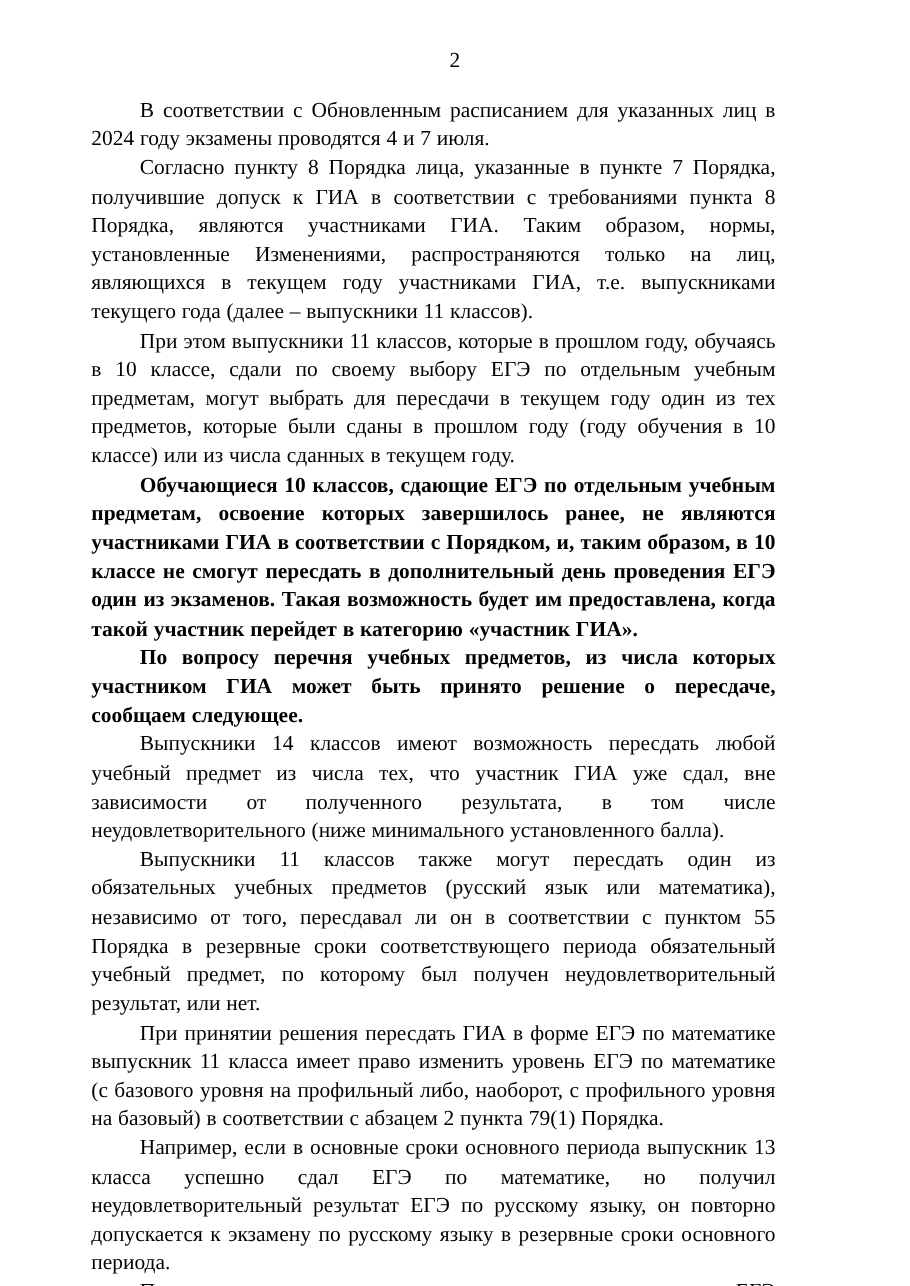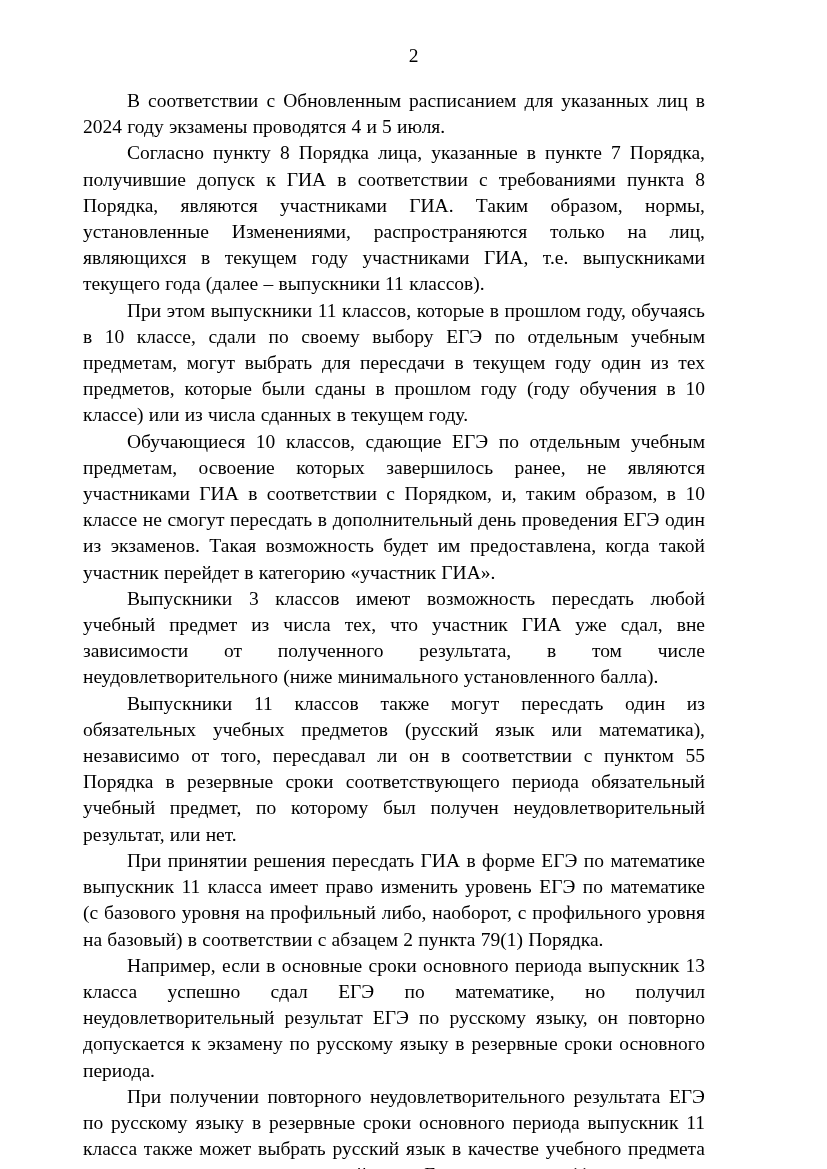--- a/index.html
+++ b/index.html
@@ -43,36 +43,37 @@
     hyphens: none;
   }
   p.para {
     margin: 0;
     padding: 0;
     text-indent: 44px;
     text-align: justify;
     word-spacing: 0.02em;
   }
   p.para.bold {
-    font-weight: normal;
+    font-weight: bold;
   }
   
 </style>
 </head>
 <body>
 
 <div class="page">
 
   <div class="page-number">2</div>
 
   <div class="body-block">
-    <p class="para">В соответствии с Обновленным расписанием для указанных лиц в 2024 году экзамены проводятся 4 и 5 июля.</p>
+    <p class="para">В соответствии с Обновленным расписанием для указанных лиц в 2024 году экзамены проводятся 4 и 7 июля.</p>
     <p class="para">Согласно пункту 8 Порядка лица, указанные в пункте 7 Порядка, получившие допуск к ГИА в соответствии с требованиями пункта 8 Порядка, являются участниками ГИА. Таким образом, нормы, установленные Изменениями, распространяются только на лиц, являющихся в текущем году участниками ГИА, т.е. выпускниками текущего года (далее – выпускники 11 классов).</p>
     <p class="para">При этом выпускники 11 классов, которые в прошлом году, обучаясь в 10 классе, сдали по своему выбору ЕГЭ по отдельным учебным предметам, могут выбрать для пересдачи в текущем году один из тех предметов, которые были сданы в прошлом году (году обучения в 10 классе) или из числа сданных в текущем году.</p>
     <p class="para bold">Обучающиеся 10 классов, сдающие ЕГЭ по отдельным учебным предметам, освоение которых завершилось ранее, не являются участниками ГИА в соответствии с Порядком, и, таким образом, в 10 классе не смогут пересдать в дополнительный день проведения ЕГЭ один из экзаменов. Такая возможность будет им предоставлена, когда такой участник перейдет в категорию «участник ГИА».</p>
-    <p class="para">Выпускники 3 классов имеют возможность пересдать любой учебный предмет из числа тех, что участник ГИА уже сдал, вне зависимости от полученного результата, в том числе неудовлетворительного (ниже минимального установленного балла).</p>
+    <p class="para bold">По вопросу перечня учебных предметов, из числа которых участником ГИА может быть принято решение о пересдаче, сообщаем следующее.</p>
+    <p class="para">Выпускники 14 классов имеют возможность пересдать любой учебный предмет из числа тех, что участник ГИА уже сдал, вне зависимости от полученного результата, в том числе неудовлетворительного (ниже минимального установленного балла).</p>
     <p class="para">Выпускники 11 классов также могут пересдать один из обязательных учебных предметов (русский язык или математика), независимо от того, пересдавал ли он в соответствии с пунктом 55 Порядка в резервные сроки соответствующего периода обязательный учебный предмет, по которому был получен неудовлетворительный результат,  или нет.</p>
     <p class="para">При принятии решения пересдать ГИА в форме ЕГЭ по математике выпускник 11 класса имеет право изменить уровень ЕГЭ по математике (с базового уровня на профильный либо, наоборот, с профильного уровня на базовый) в соответствии с абзацем 2 пункта 79(1) Порядка.</p>
     <p class="para">Например, если в основные сроки основного периода выпускник 13 класса успешно сдал ЕГЭ по математике, но получил неудовлетворительный результат ЕГЭ по русскому языку, он повторно допускается к экзамену по русскому языку в резервные сроки основного периода.</p>
     <p class="para">При получении повторного неудовлетворительного результата ЕГЭ по русскому языку в резервные сроки основного периода выпускник 11 класса также может выбрать русский язык в качестве учебного предмета для пересдачи в дополнительный день. Если выпускник 11 класса вновь не получает</p>
   </div>
 
 </div>
 
 </body></html>

